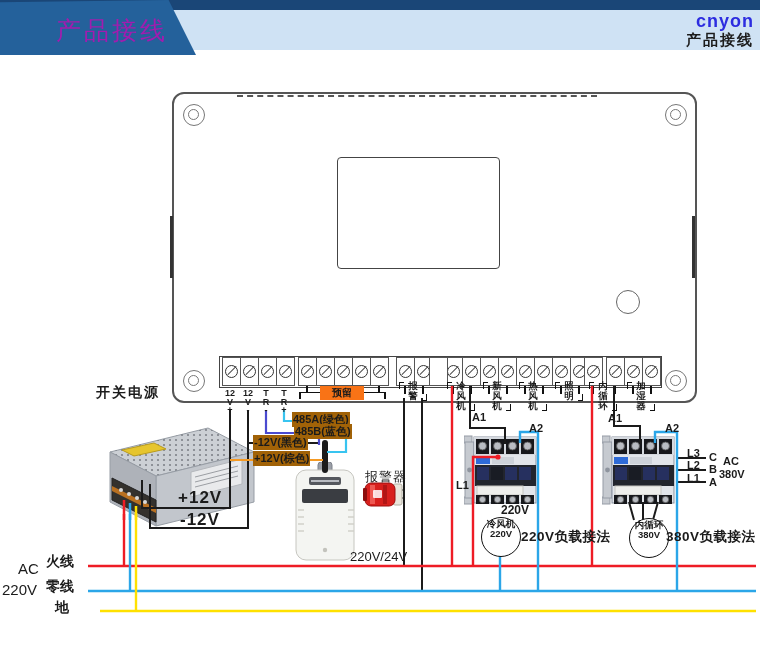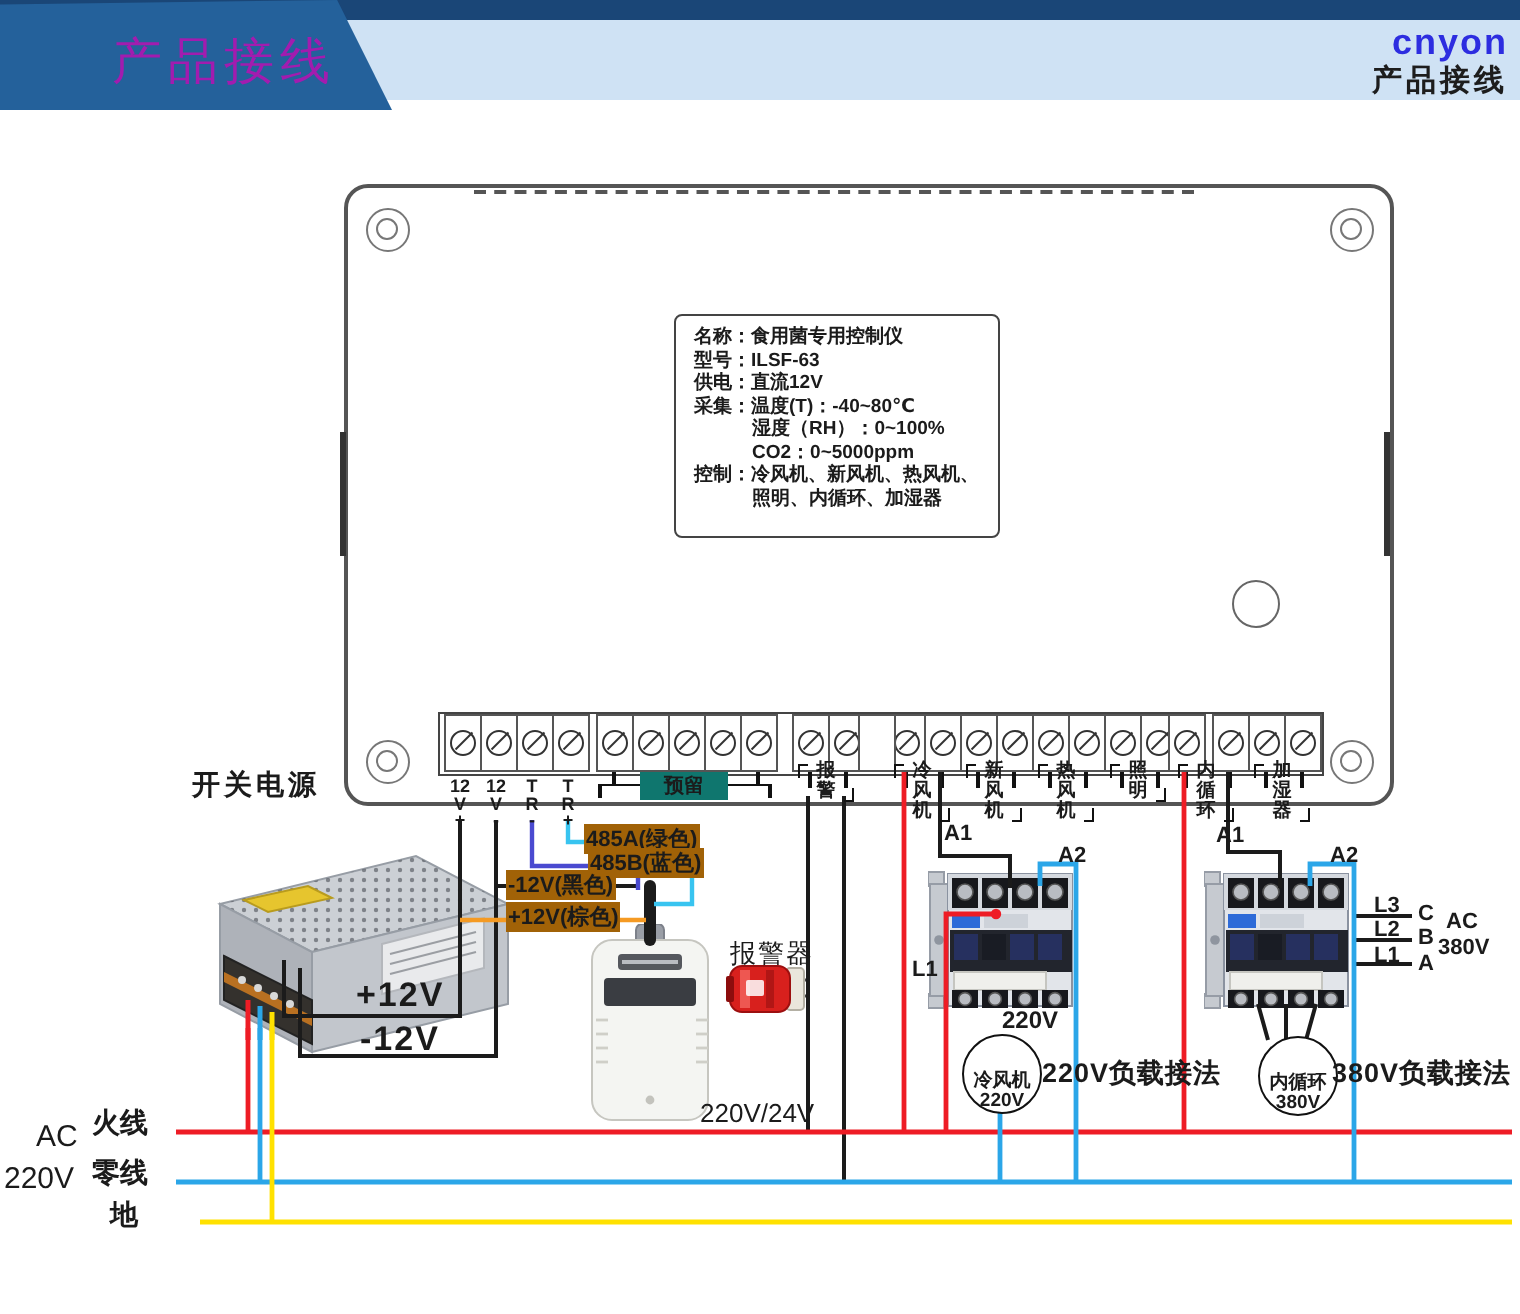--- a/index.html
+++ b/index.html
@@ -35,31 +35,31 @@
   .cell::before{content:"";position:absolute;left:2px;top:7px;width:11px;height:11px;border:1.3px solid #333;border-radius:50%;}
   .cell::after{content:"";position:absolute;left:3.5px;top:12px;width:12px;height:0;border-top:1.3px solid #333;transform:rotate(-45deg);}
   .cell.blank::before,.cell.blank::after{display:none;}
   .tick{position:absolute;top:386px;width:1.5px;height:8px;background:#111;}
   .tlab{text-align:center;font-size:9px;font-weight:bold;line-height:8.5px;white-space:pre-line;width:18px;}
   .vlab{text-align:center;font-size:9.5px;font-weight:bold;line-height:10px;white-space:pre-line;width:18px;}
   .vlab::before{content:"";position:absolute;left:-5px;top:1px;width:4px;height:6px;border-left:1.5px solid #111;border-top:1.5px solid #111;}
   .vlab::after{content:"";position:absolute;right:-5px;bottom:0px;width:4px;height:6px;border-right:1.5px solid #111;border-bottom:1.5px solid #111;}
   .res-line{left:299px;top:392px;width:87px;height:0;border-top:1.5px solid #111;}
   .res-drop{top:392px;width:1.5px;height:7px;background:#111;}
-  .res-text{left:320px;top:386px;width:44px;text-align:center;font-size:10px;font-weight:bold;background:#0f766e;}
+  .res-text{left:320px;top:386px;width:44px;text-align:center;font-size:10px;font-weight:bold;background:#f97316;}
   
   .b14{font-size:14px;font-weight:bold;}
   .b13{font-size:13px;font-weight:normal;}
   .b15{font-size:15px;font-weight:bold;}
   .wlab{font-size:11px;font-weight:bold;background:#a16207;padding:0 1px;white-space:nowrap;}
   .pin{font-size:11px;font-weight:bold;}
   .psu-v{font-size:17px;font-weight:bold;letter-spacing:1px;}
   .circle-load{width:38px;height:38px;border:1.7px solid #111;border-radius:50%;background:#fff;
                text-align:center;font-weight:bold;}
-  .circle-load .l1{font-size:9.5px;line-height:11px;margin-top:17px;}
+  .circle-load .l1{font-size:9.5px;line-height:11px;margin-top:0;}
   .circle-load .l2{font-size:9.5px;line-height:9px;}
   .mains{font-size:14px;font-weight:bold;}
   .layer1{z-index:1;} .layer2{z-index:2;} .layer3{z-index:3;} .layer4{z-index:4;}
   svg{display:block;}
 </style>
 </head>
 <body>
 
 <div id="page">
 
@@ -74,30 +74,20 @@
   <div class="abs dev-dash layer1"></div>
   <div class="abs cscrew layer1" style="left:183px;top:104px;"></div>
   <div class="abs cscrew layer1" style="left:665px;top:104px;"></div>
   <div class="abs cscrew layer1" style="left:183px;top:370px;"></div>
   <div class="abs cscrew layer1" style="left:665px;top:370px;"></div>
   <div class="abs notch layer1" style="left:170px;top:216px;"></div>
   <div class="abs notch layer1" style="left:692px;top:216px;"></div>
   <div class="abs dev-hole layer1"></div>
 
   <div class="abs spec layer2">
-    <div class="spec-lines">
-      <div>名称：食用菌专用控制仪</div>
-      <div>型号：ILSF-63</div>
-      <div>供电：直流12V</div>
-      <div>采集：温度(T)：-40~80℃</div>
-      <div class="indent">湿度（RH）：0~100%</div>
-      <div class="indent">CO2：0~5000ppm</div>
-      <div>控制：冷风机、新风机、热风机、</div>
-      <div class="indent">照明、内循环、加湿器</div>
-    </div>
   </div>
 
   <div class="abs strip layer2"></div>
   <div id="strip-layer" class="abs layer2" style="left:0;top:0;">
       <div class="cell" style="left: 221.5px;"></div>
       <div class="cell" style="left: 239.5px;"></div>
       <div class="cell" style="left: 257.5px;"></div>
       <div class="cell" style="left: 275.5px;"></div>
       <div class="cell" style="left: 297.5px;"></div>
       <div class="cell" style="left: 315.5px;"></div>

